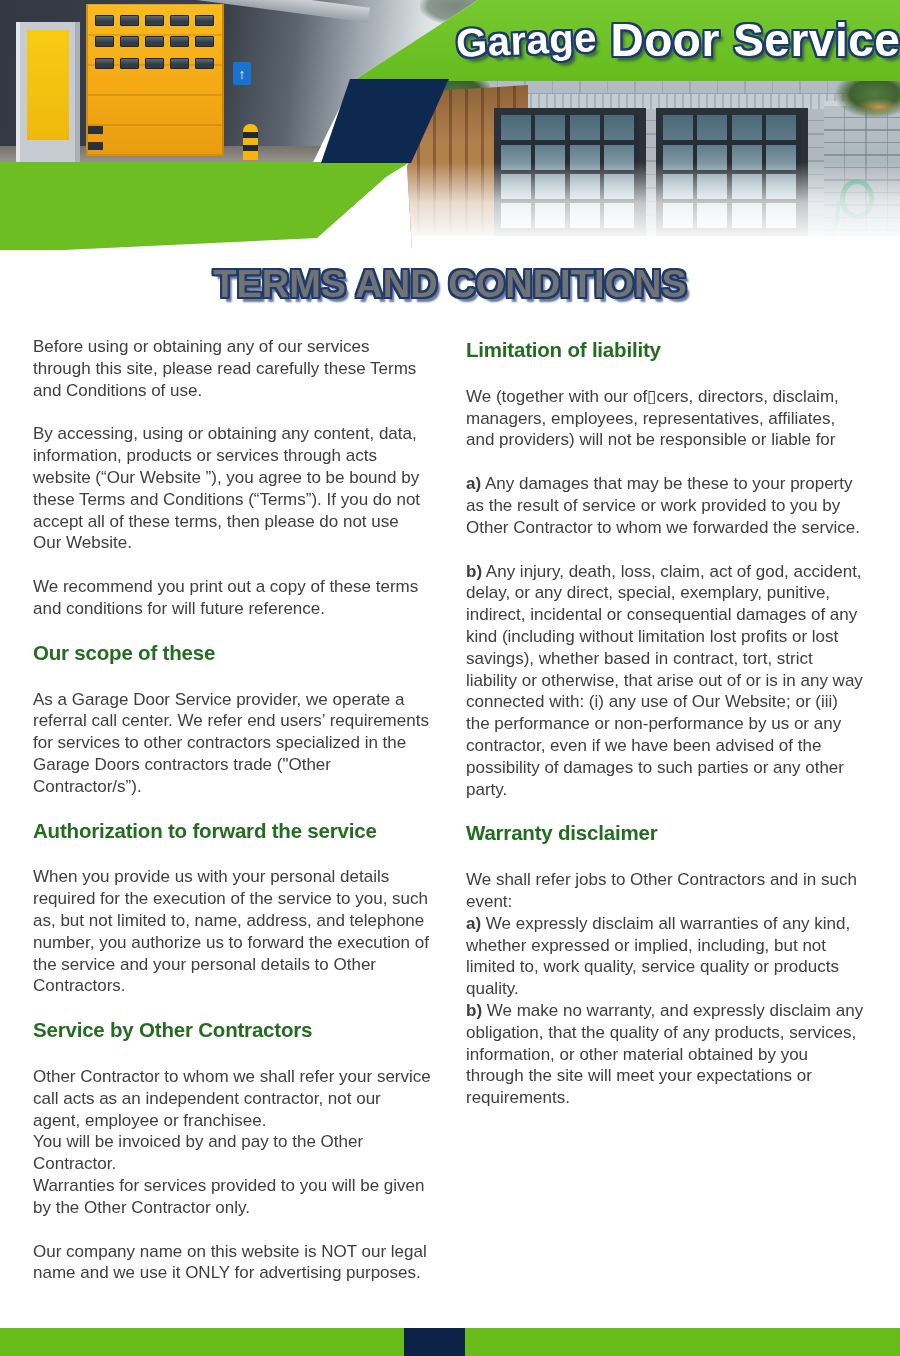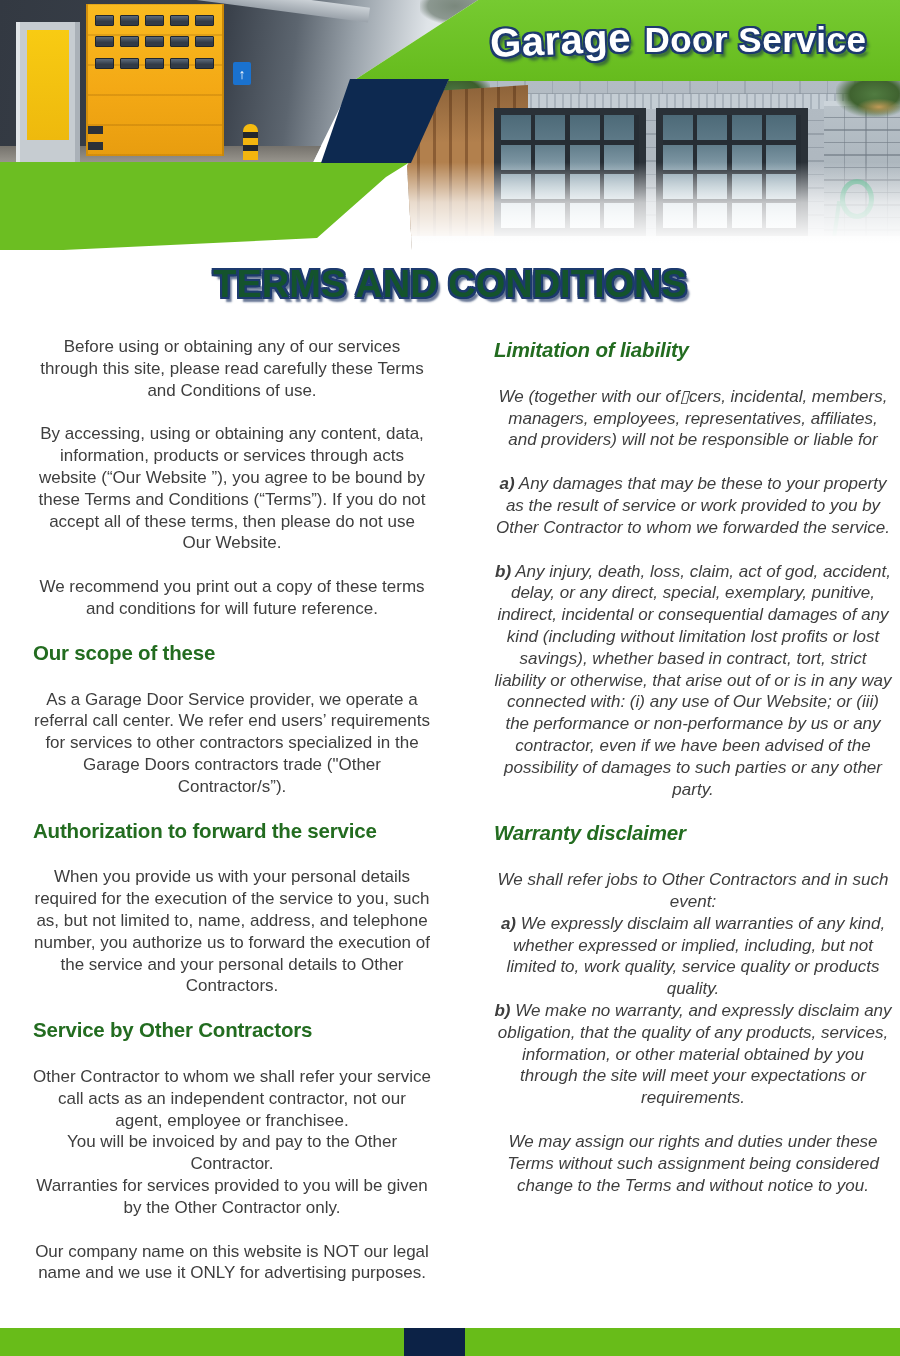--- a/index.html
+++ b/index.html
@@ -60,21 +60,21 @@
   .brand { position: absolute; left: 468px; right: 12px; top: 6px; height: 68px;
     display: flex; align-items: center; justify-content: center; gap: 14px; white-space: nowrap; }
   .brand span {
     color: #fff; font-weight: bold; letter-spacing: .5px;
     text-shadow:
       -2px -2px 0 #1d3a6e, 2px -2px 0 #1d3a6e, -2px 2px 0 #1d3a6e, 2px 2px 0 #1d3a6e,
       0 -2px 0 #1d3a6e, 0 2px 0 #1d3a6e, -2px 0 0 #1d3a6e, 2px 0 0 #1d3a6e,
       4px 5px 3px rgba(16,37,76,.55);
   }
   .brand-1 { font-size: 40px; transform: rotate(-2.5deg); }
-  .brand-2 { font-size: 35px; text-align: right; }
+  .brand-2 { font-size: 46px; text-align: right; }
 
   
   .photo-right {
     position: absolute; left: 388px; top: 81px; width: 512px; height: 169px;
     clip-path: polygon(60px 0, 512px 0, 512px 169px, 24px 169px, 19px 85px);
     background:
       repeating-linear-gradient(180deg, transparent 0 12px, rgba(130,140,150,.55) 12px 13.5px),
       repeating-linear-gradient(90deg, transparent 0 26px, rgba(135,145,155,.45) 26px 27.5px),
       linear-gradient(180deg,#b3bcc4,#aab3bb);
     overflow: hidden;
@@ -120,30 +120,30 @@
   .green-ribbon { position: absolute; left: 0; top: 162px; width: 412px; height: 91px;
     clip-path: polygon(0 0, 410px 0, 386px 15px, 317px 76px, 0 91px);
     background: #6cbe22; }
   .navy-par { position: absolute; inset: 0;
     clip-path: polygon(350px 79px, 449px 79px, 411px 163px, 321px 163px);
     background: #0d2950; }
 
   
   .main { position: relative; width: 900px; height: 1078px; background: #fff; }
   .page-title { text-align: center; padding-top: 13px;
-    font-size: 38px; font-weight: bold; letter-spacing: 0px; color: #14532d; white-space: nowrap;
+    font-size: 38px; font-weight: bold; letter-spacing: 0px; color: #737373; white-space: nowrap;
     text-shadow:
       -2px -2px 0 #1d3a6e, 2px -2px 0 #1d3a6e, -2px 2px 0 #1d3a6e, 2px 2px 0 #1d3a6e,
       0 -2px 0 #1d3a6e, 0 2px 0 #1d3a6e, -2px 0 0 #1d3a6e, 2px 0 0 #1d3a6e,
       4px 5px 2px rgba(25,48,94,.65);
   }
   .col { position: absolute; top: 86px; width: 398px; font-size: 17px; line-height: 21.8px; }
   .col-left  { left: 33px; }
-  .col-right { left: 494px; font-style: italic; }
-  .col p { margin: 0 0 22px; text-align: center; }
+  .col-right { left: 466px; }
+  .col p { margin: 0 0 22px; }
   .col h2 { color: #236c20; font-size: 20.5px; letter-spacing: -0.2px; margin: 3px 0 25px; font-weight: bold; }
   .prewrap { white-space: pre-line; }
   .group { margin: 15px 0 22px; }
   .group p { margin: 0; }
   .mk { font-weight: bold; }
 
   
   .footer { position: absolute; left: 0; bottom: 0; width: 900px; height: 28px; background: #68bc19; }
   .footer-navy { position: absolute; left: 404px; top: 0; width: 61px; height: 28px; background: #0c2246; }
 </style>
@@ -228,28 +228,27 @@
     <p>When you provide us with your personal details required for the execution of the service to you, such as, but not limited to, name, address, and telephone number, you authorize us to forward the execution of the service and your personal details to Other Contractors.</p>
     <h2>Service by Other Contractors</h2>
     <p class="prewrap">Other Contractor to whom we shall refer your service call acts as an independent contractor, not our agent, employee or franchisee.
 You will be invoiced by and pay to the Other Contractor.
 Warranties for services provided to you will be given by the Other Contractor only.</p>
     <p>Our company name on this website is NOT our legal name and we use it ONLY for advertising purposes.</p>
   </div>
 
   <div class="col col-right">
     <h2>Limitation of liability</h2>
-    <p>We (together with our of▯cers, incidental, members, managers, employees, representatives, affiliates, and providers) will not be responsible or liable for</p>
+    <p>We (together with our of▯cers, directors, disclaim, managers, employees, representatives, affiliates, and providers) will not be responsible or liable for</p>
     <p><b class="mk">a)</b><span> Any damages that may be these to your property as the result of service or work provided to you by Other Contractor to whom we forwarded the service.</span></p>
     <p><b class="mk">b)</b><span> Any injury, death, loss, claim, act of god, accident, delay, or any direct, special, exemplary, punitive, indirect, incidental or consequential damages of any kind (including without limitation lost profits or lost savings), whether based in contract, tort, strict liability or otherwise, that arise out of or is in any way connected with: (i) any use of Our Website; or (iii) the performance or non-performance by us or any contractor, even if we have been advised of the possibility of damages to such parties or any other party.</span></p>
     <h2>Warranty disclaimer</h2>
     <div class="group">
       <p>We shall refer jobs to Other Contractors and in such event:</p>
       <p><b class="mk">a)</b><span> We expressly disclaim all warranties of any kind, whether expressed or implied, including, but not limited to, work quality, service quality or products quality.</span></p>
       <p><b class="mk">b)</b><span> We make no warranty, and expressly disclaim any obligation, that the quality of any products, services, information, or other material obtained by you through the site will meet your expectations or requirements.</span></p>
     </div>
-    <p>We may assign our rights and duties under these Terms without such assignment being considered change to the Terms and without notice to you.</p>
   </div>
 </div>
 
 <div class="footer">
   <div class="footer-navy"></div>
 </div>
 
 </body></html>

